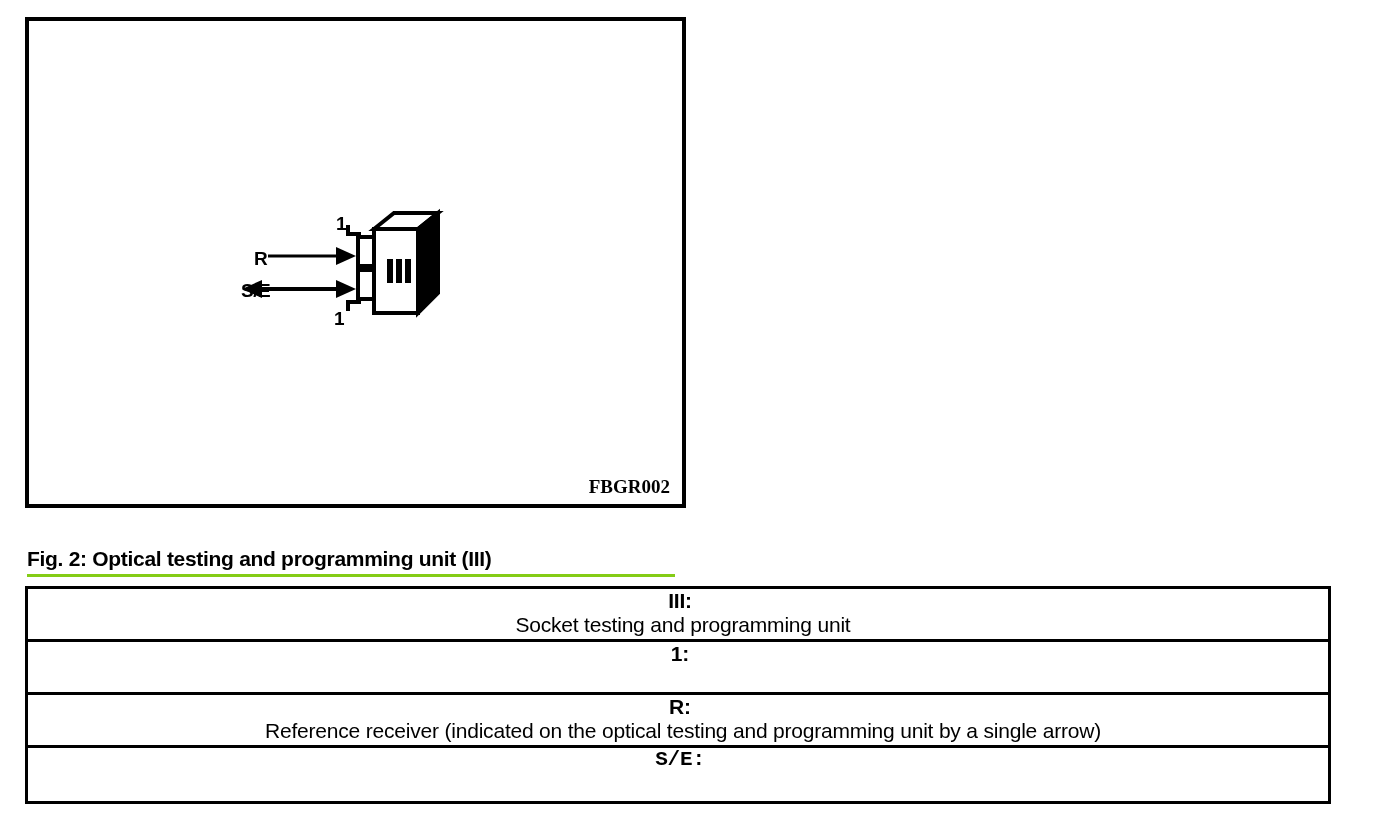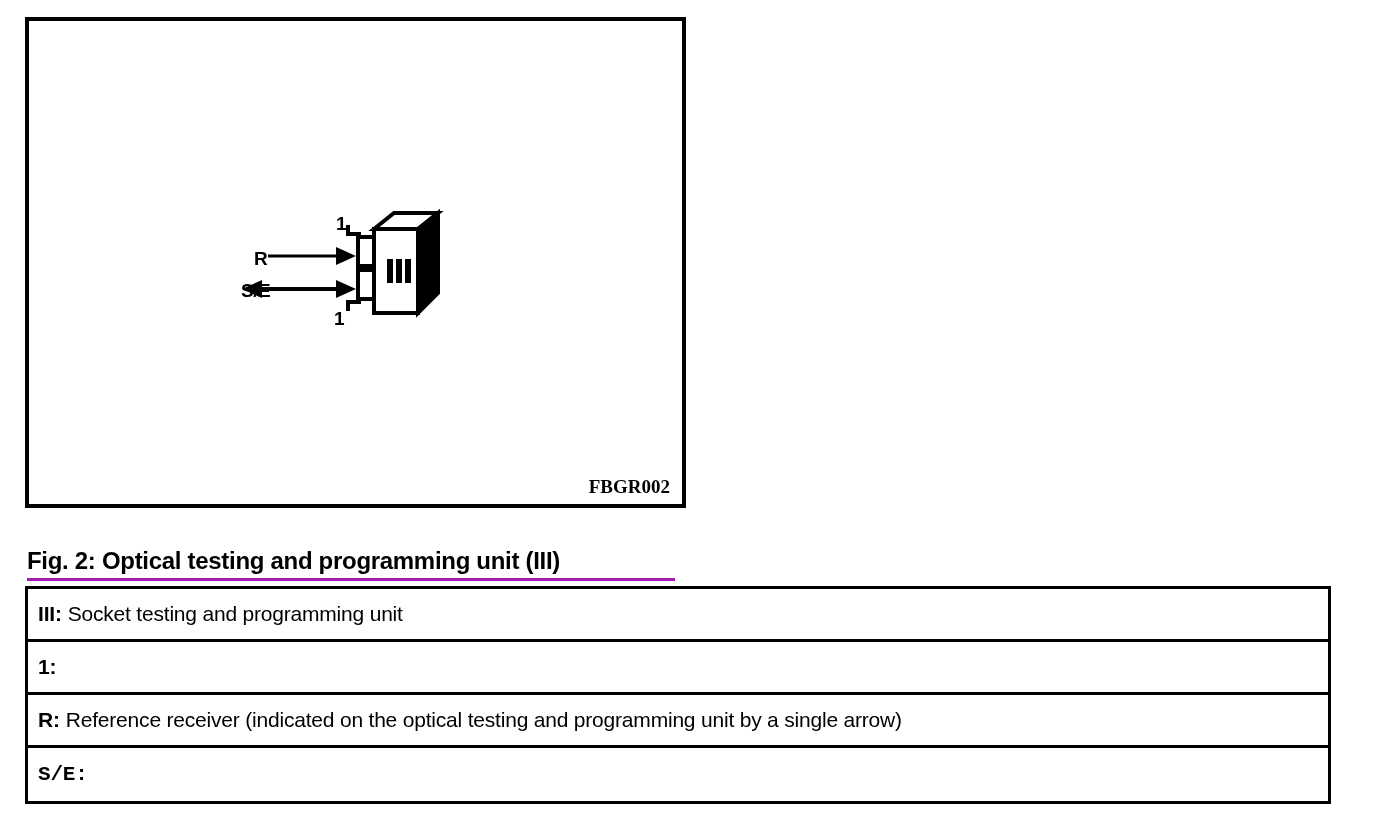--- a/index.html
+++ b/index.html
@@ -69,27 +69,27 @@
     letter-spacing: 0px;
     color: #000000;
   }
 
   
   .figure-caption {
     position: absolute;
     left: 27px;
     top: 547px;
     width: 648px;
-    font-size: 24px;
+    font-size: 21px;
     font-weight: bold;
     font-family: "Liberation Sans", sans-serif;
     letter-spacing: -0.3px;
     white-space: nowrap;
     padding-bottom: 3px;
-    border-bottom: 3px solid #a21caf;
+    border-bottom: 3px solid #84cc16;
     box-sizing: border-box;
   }
 
   
   .legend-table {
     position: absolute;
     left: 25px;
     top: 586px;
     width: 1306px;
     box-sizing: border-box;
@@ -99,20 +99,21 @@
   .legend-row {
     box-sizing: border-box;
     height: 53px;
     display: flex;
     align-items: center;
     padding-left: 10px;
     border-bottom: 3px solid #000000;
     font-size: 21px;
     letter-spacing: -0.2px;
     white-space: nowrap;
+    flex-direction: column;
   }
   .legend-row:last-child {
     border-bottom: none;
     font-family: Liberation Mono, monospace;
   }
   .legend-key {
     font-weight: bold;
     margin-right: 6px;
   }
   .legend-desc {

